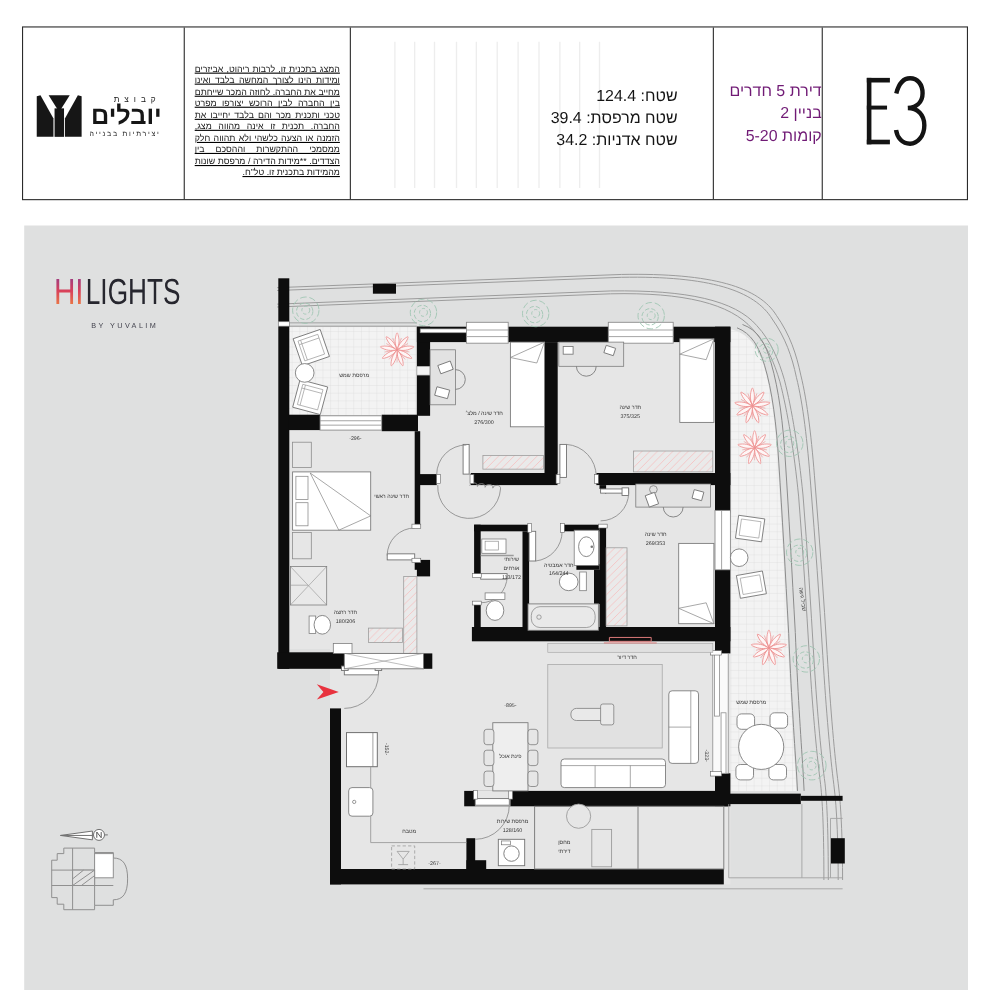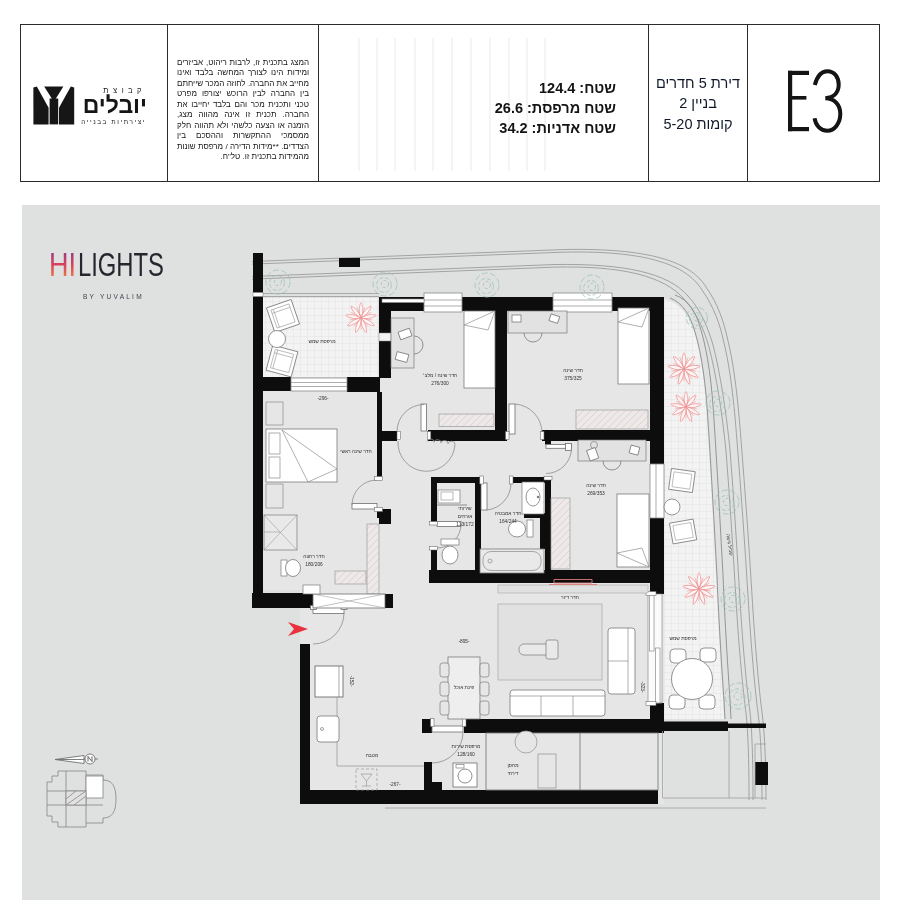--- a/index.html
+++ b/index.html
@@ -27,51 +27,51 @@
       </g>
 
       <g fill="#161616" text-anchor="end">
         <text x="125" y="68" font-size="7.5" letter-spacing="4.5">קבוצת</text>
         <text x="126" y="88" font-size="23" font-weight="bold">יובלים</text>
         <text x="125" y="99" font-size="6.3" letter-spacing="1.6">יצירתיות בבנייה</text>
       </g>
     </svg>
   </div>
 
-  <div class="cell" style="left:146px;width:151px;" dir="rtl">
+  <div class="cell" style="left:146px;width:151px;text-decoration:underline;" dir="rtl">
     <div style="padding:33px 9px 0 9px;font-size:8px;line-height:10.45px;color:#141414;text-align:justify;">
 המצג בתכנית זו, לרבות ריהוט, אביזרים ומידות הינו לצורך המחשה בלבד ואינו מחייב את החברה. לחוזה המכר שייחתם בין החברה לבין הרוכש יצורפו מפרט טכני ותכנית מכר והם בלבד יחייבו את החברה. תכנית זו אינה מהווה מצג, הזמנה או הצעה כלשהי ולא תהווה חלק ממסמכי ההתקשרות וההסכם בין הצדדים. **מידות הדירה / מרפסת שונות מהמידות בתכנית זו. טל"ח.
     </div>
   </div>
 
-  <div class="cell" style="left:297px;width:330px;font-weight:bold;">
+  <div class="cell" style="left:297px;width:330px;">
     <svg width="330" height="156" viewBox="0 0 330 156">
       <g stroke="#ededed" stroke-width="1.2">
         <line x1="40" y1="13" x2="40" y2="146"></line>
             <line x1="58" y1="13" x2="58" y2="146"></line>
         <line x1="76" y1="13" x2="76" y2="146"></line>
             <line x1="96" y1="13" x2="96" y2="146"></line>
         <line x1="114" y1="13" x2="114" y2="146"></line>
             <line x1="133" y1="13" x2="133" y2="146"></line>
         <line x1="152" y1="13" x2="152" y2="146"></line>
             <line x1="171" y1="13" x2="171" y2="146"></line>
         <line x1="190" y1="13" x2="190" y2="146"></line>
             <line x1="208" y1="13" x2="208" y2="146"></line>
         <line x1="226" y1="13" x2="226" y2="146"></line>
       </g>
     </svg>
     <div dir="rtl" style="position:absolute;right:32px;top:53px;font-size:14.5px;line-height:20px;color:#141414;text-align:right;">
       <div>שטח: 124.4</div>
-      <div>שטח מרפסת: 26.6</div>
+      <div>שטח מרפסת: 39.4</div>
       <div>שטח אדניות: 34.2</div>
     </div>
   </div>
 
   <div class="cell" style="left:627px;width:99px;" dir="rtl">
-    <div style="padding-top:48px;font-size:14.5px;line-height:20.3px;color:#0f172a;text-align:center;">
+    <div style="padding-top:48px;font-size:14.5px;line-height:20.3px;color:#701a75;">
       <div>דירת 5 חדרים</div>
       <div>בניין 2</div>
       <div>קומות 5-20</div>
     </div>
   </div>
 
   <div class="cell" style="left:726px;width:133px;">
     <svg width="133" height="156" viewBox="0 0 133 156">
       <g fill="#141414">
         <rect x="40" y="45.8" width="4.2" height="60.4"></rect>

